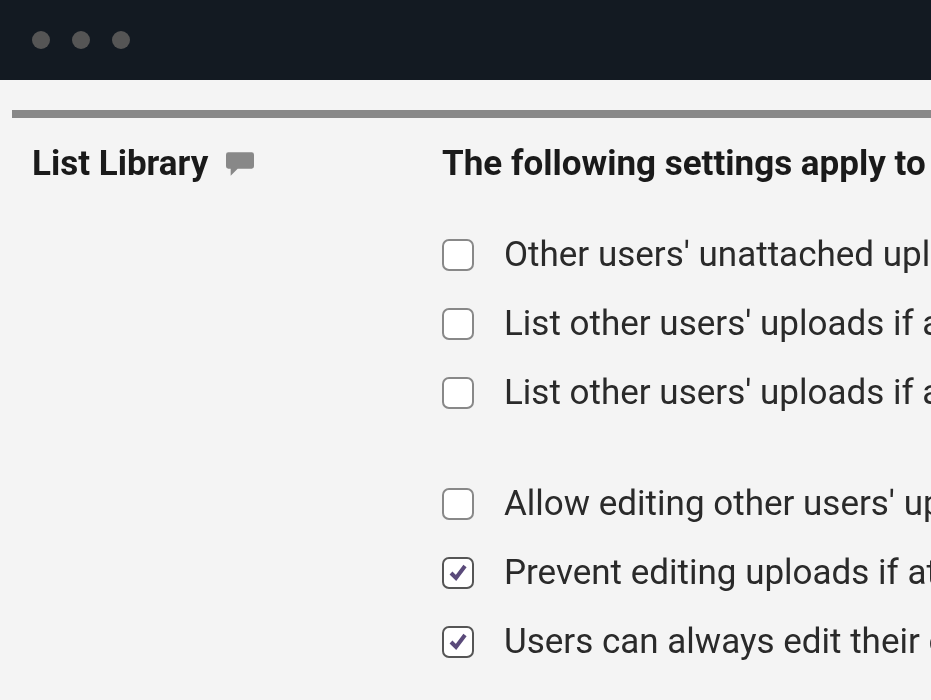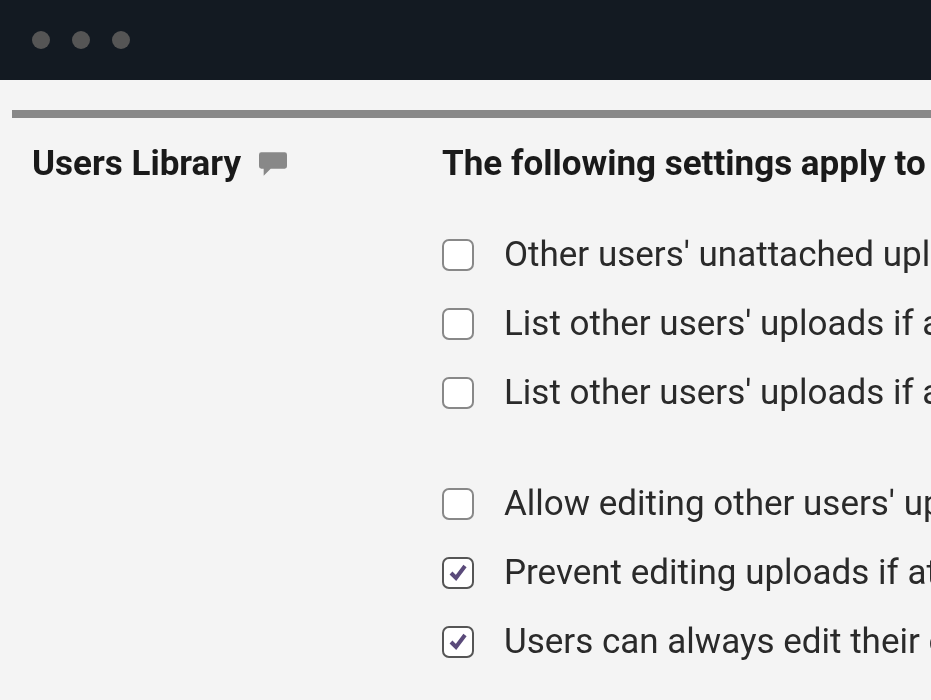--- a/index.html
+++ b/index.html
@@ -136,21 +136,21 @@
   <div class="traffic-light"></div>
 </div>
 
 <div class="content-area">
 
   <div class="section-divider"></div>
 
   <div class="settings-section">
     <div class="section-label-col">
       <div class="section-label">
-        <span class="section-title">Users Library</span>
+        <span class="section-title">List Library</span>
         <svg class="comment-icon" viewBox="0 0 24 20">
           <path d="M2 0 h20 a2 2 0 0 1 2 2 v10 a2 2 0 0 1 -2 2 h-12 l-6 6 v-6 h-2 a2 2 0 0 1 -2 -2 v-10 a2 2 0 0 1 2 -2 z"></path>
         </svg>
       </div>
     </div>
 
     <div class="section-options">
       <div class="section-heading">The following settings apply to use</div>
 
       <div class="checkbox-row">

